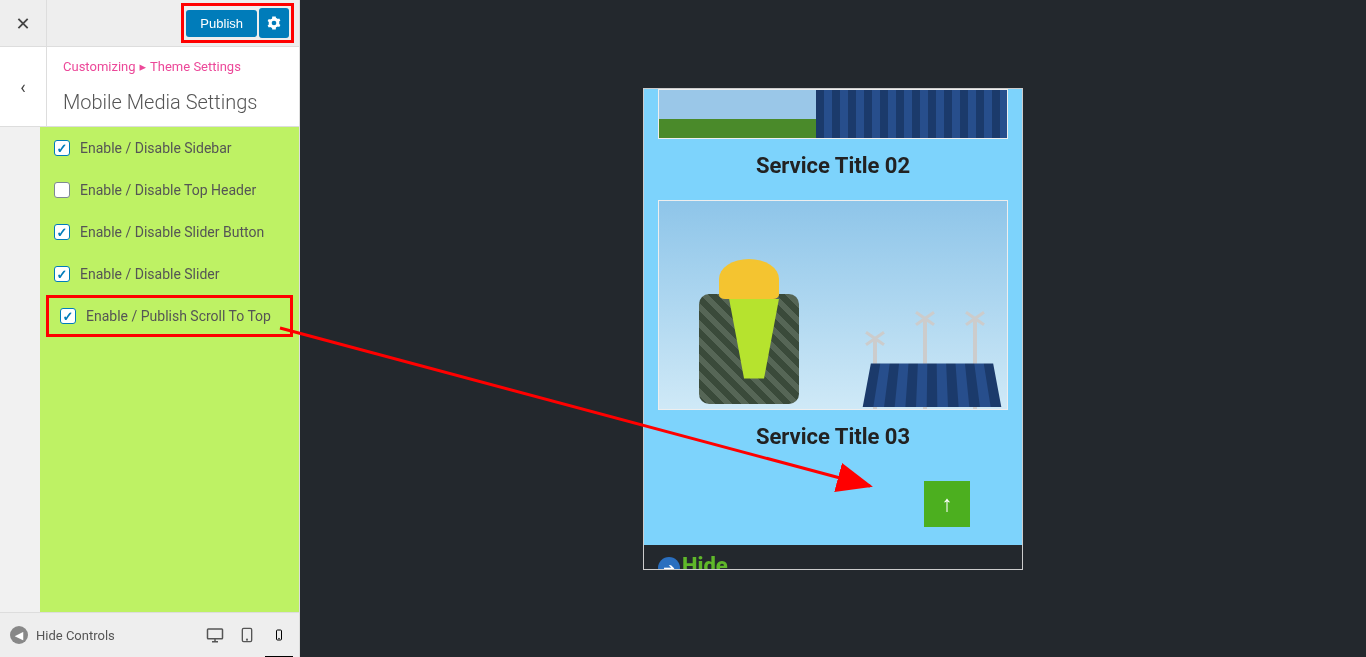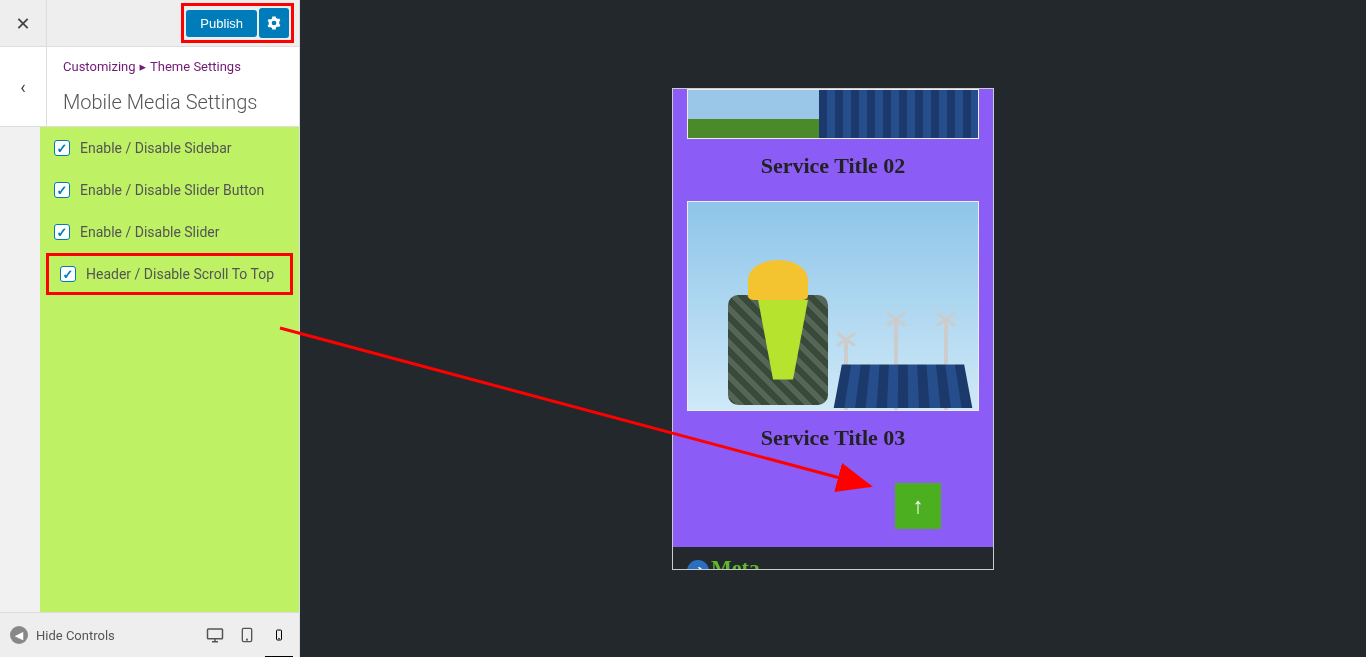--- a/index.html
+++ b/index.html
@@ -8,39 +8,39 @@
   .sidebar { width: 300px; background: #f1f1f1; border-right: 1px solid #ddd; display: flex; flex-direction: column; position: relative; }
   .sidebar-header { height: 47px; display: flex; align-items: center; justify-content: space-between; border-bottom: 1px solid #ddd; padding: 0 10px 0 0; background: #eee; }
   .close-btn { width: 47px; height: 47px; display: flex; align-items: center; justify-content: center; cursor: pointer; color: #444; font-size: 18px; border-right: 1px solid #ddd; }
   .publish-wrap { display: flex; align-items: center; justify-content: center; }
   .publish-btn { background: #007cba; color: #fff; border: none; padding: 6px 14px; font-size: 13px; cursor: pointer; display: flex; align-items: center; border-radius: 3px; }
   .gear-btn { background: #007cba; color: #fff; border: none; width: 30px; height: 30px; display: flex; align-items: center; justify-content: center; cursor: pointer; border-radius: 3px; margin-left: 2px; }
   .highlight-red { outline: 3px solid red; outline-offset: 2px; }
   .breadcrumb-area { display: flex; border-bottom: 1px solid #ddd; background: #fff; }
   .back-btn { width: 47px; display: flex; align-items: center; justify-content: center; cursor: pointer; color: #444; font-size: 18px; border-right: 1px solid #ddd; }
   .breadcrumb-txt { flex: 1; padding: 12px 16px; }
-  .bc-path { font-size: 13px; color: #701a75; }
+  .bc-path { font-size: 13px; color: #ec4899; }
   .bc-path .sep { margin: 0 4px; }
   .page-title { font-size: 20px; color: #555; font-weight: 300; margin-top: 16px; }
   .options { background: #bef264; flex: 1; margin-left: 40px; }
   .option-row { padding: 13px 14px; display: flex; align-items: center; font-size: 14px; color: #555; position: relative; }
   .option-row.highlight { outline: 3px solid red; outline-offset: -3px; margin: 0 6px; }
   .chk { width: 16px; height: 16px; border: 1px solid #007cba; border-radius: 3px; margin-right: 10px; display: inline-flex; align-items: center; justify-content: center; background: #fff; cursor: pointer; }
   .chk.checked::after { content: "✓"; color: #007cba; font-size: 13px; font-weight: bold; line-height: 1; }
   .chk.unchecked { border-color: #7e8993; }
   .sidebar-footer { height: 45px; border-top: 1px solid #ddd; display: flex; align-items: center; justify-content: space-between; padding: 0 10px; background: #eee; }
   .hide-controls { display: flex; align-items: center; color: #555; font-size: 13px; cursor: pointer; gap: 8px; }
   .hide-controls .ic { width: 18px; height: 18px; border-radius: 50%; background: #888; color: #fff; display: flex; align-items: center; justify-content: center; font-size: 11px; }
   .devices { display: flex; gap: 12px; align-items: center; }
   .device-ic { width: 20px; height: 20px; display: flex; align-items: center; justify-content: center; color: #555; cursor: pointer; }
   .device-ic.active { position: relative; }
   .device-ic.active::after { content: ""; position: absolute; bottom: -14px; left: -4px; width: 28px; height: 3px; background: #000; }
 
   .preview-area { flex: 1; background: #23282d; display: flex; align-items: center; justify-content: center; position: relative; }
-  .phone { width: 320px; height: 480px; background: #8b5cf6; position: relative; box-shadow: 0 0 0 1px #ccc; font-family: Liberation Serif, serif; }
+  .phone { width: 378px; height: 480px; background: #7dd3fc; position: relative; box-shadow: 0 0 0 1px #ccc; }
   .phone-body { height: 100%; overflow-y: scroll; padding: 0 14px 0 14px; }
   .phone-body::-webkit-scrollbar { width: 14px; }
   .phone-body::-webkit-scrollbar-track { background: #f0f0f0; }
   .phone-body::-webkit-scrollbar-thumb { background: #b8b8b8; }
   .svc-img { width: 100%; height: 50px; background: linear-gradient(to bottom, #9ac7e8 60%, #4a8a2a 60%); position: relative; border: 1px solid #eee; overflow: hidden; }
   .panel { position:absolute; right:0; top:0; width:55%; height:100%; background: repeating-linear-gradient(90deg,#1b3a6b 0 8px,#274e8c 8px 16px); }
   .svc-title { font-size: 22px; font-weight: 700; color: #222; text-align: center; margin: 14px 0 22px; }
   .svc-img2 { width: 100%; height: 210px; background: linear-gradient(180deg,#8ec5e9 0%, #cfe9f7 100%); position: relative; border: 1px solid #eee; overflow: hidden; }
   .worker { position:absolute; left:30px; bottom:-10px; width:120px; height:160px; }
   .helm { width:60px; height:40px; background:#f4c430; border-radius: 50% 50% 10% 10%; position:absolute; top:0; left:30px; }
@@ -91,30 +91,34 @@
         <div class="page-title">Mobile Media Settings</div>
       </div>
     </div>
 
     <div class="options" id="options-list">
         <div class="option-row">
           <span class="chk checked"></span>
           <span>Enable / Disable Sidebar</span>
         </div>
         <div class="option-row">
+          <span class="chk unchecked"></span>
+          <span>Enable / Disable Top Header</span>
+        </div>
+        <div class="option-row">
           <span class="chk checked"></span>
           <span>Enable / Disable Slider Button</span>
         </div>
         <div class="option-row">
           <span class="chk checked"></span>
           <span>Enable / Disable Slider</span>
         </div>
         <div class="option-row highlight">
           <span class="chk checked"></span>
-          <span>Header / Disable Scroll To Top</span>
+          <span>Enable / Publish Scroll To Top</span>
         </div>
       </div>
 
     <div class="sidebar-footer">
       <div class="hide-controls">
         <span class="ic">◀</span>
         <span>Hide Controls</span>
       </div>
       <div class="devices">
         <div class="device-ic">
@@ -161,21 +165,21 @@
               <div class="vest"></div>
               <div class="helm"></div>
             </div>
           <div class="solar"></div>
         </div>
         <div class="svc-title">Service Title 03</div>
         <div class="to-top">
             <span>↑</span>
           </div>
         <div class="meta-bar">
-          <span class="ic">➔</span><span class="meta-txt">Meta</span>
+          <span class="ic">➔</span><span class="meta-txt">Hide</span>
         </div>
       </div>
     </div>
   </div>
 </div>
 
 <svg class="annotation" width="1366" height="657">
   <defs>
     <marker id="arrowhead" markerWidth="12" markerHeight="10" refX="11" refY="5" orient="auto">
       <polygon points="0 0, 12 5, 0 10" fill="red"></polygon>

